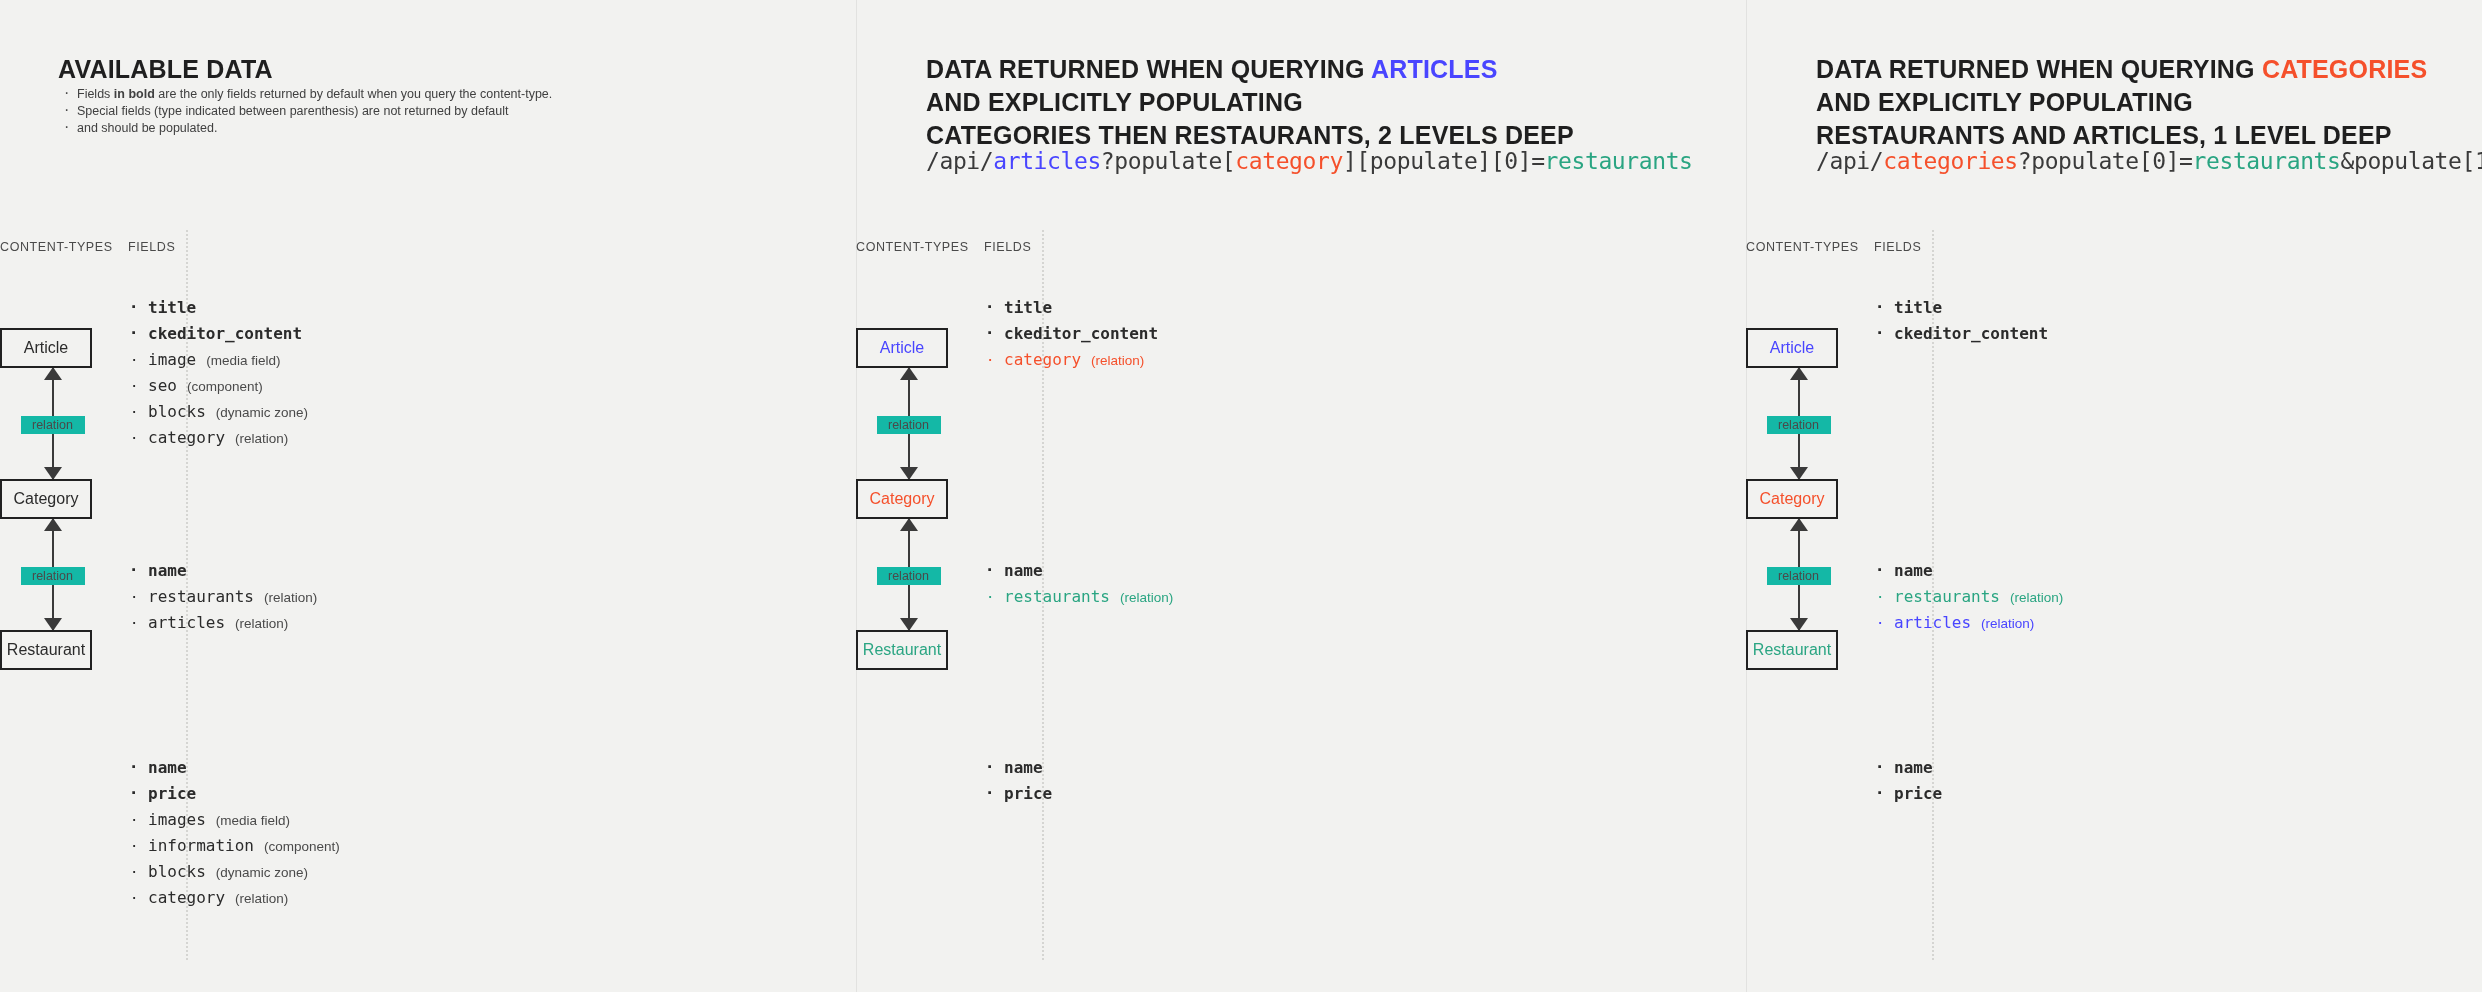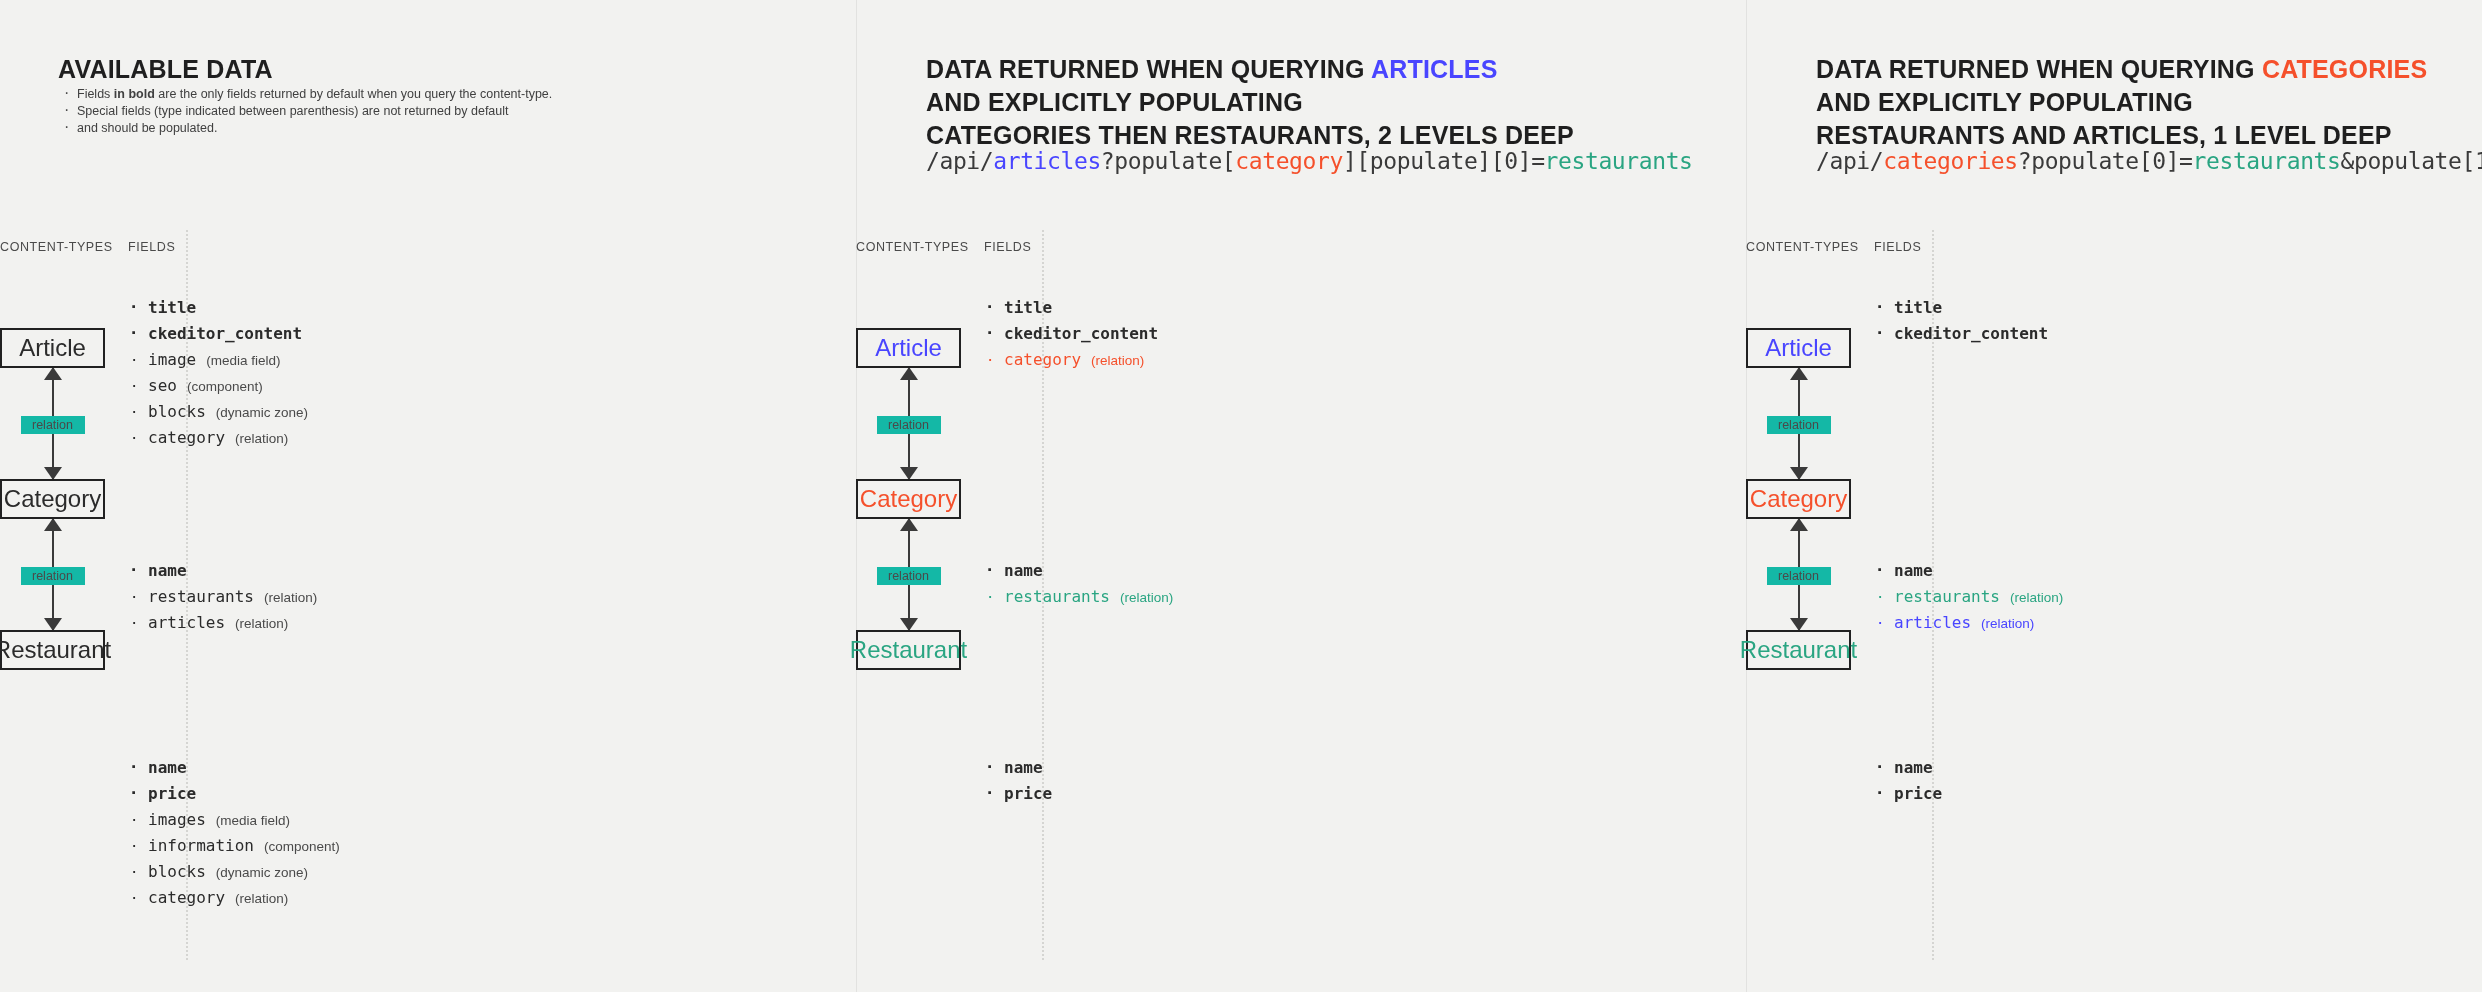--- a/index.html
+++ b/index.html
@@ -119,29 +119,29 @@
   .diagram {
     position: absolute;
     left: 0px;
     top: 275px;
     width: 130px;
     height: 700px;
   }
   .node {
     position: absolute;
     left: 0px;
-    width: 105px;
+    width: 92px;
     height: 40px;
     box-sizing: border-box;
     border: 2.5px solid #212121;
     background: #f2f2f0;
     display: flex;
     align-items: center;
     justify-content: center;
-    font-size: 24px;
+    font-size: 16px;
     color: #2b2b2b;
     z-index: 3;
   }
   .node-article    { top: 53px; }
   .node-category   { top: 204px; }
   .node-restaurant { top: 355px; }
   .node.c-blue  { color: #4945ff; }
   .node.c-red   { color: #f5502b; }
   .node.c-green { color: #2aa582; }
 

